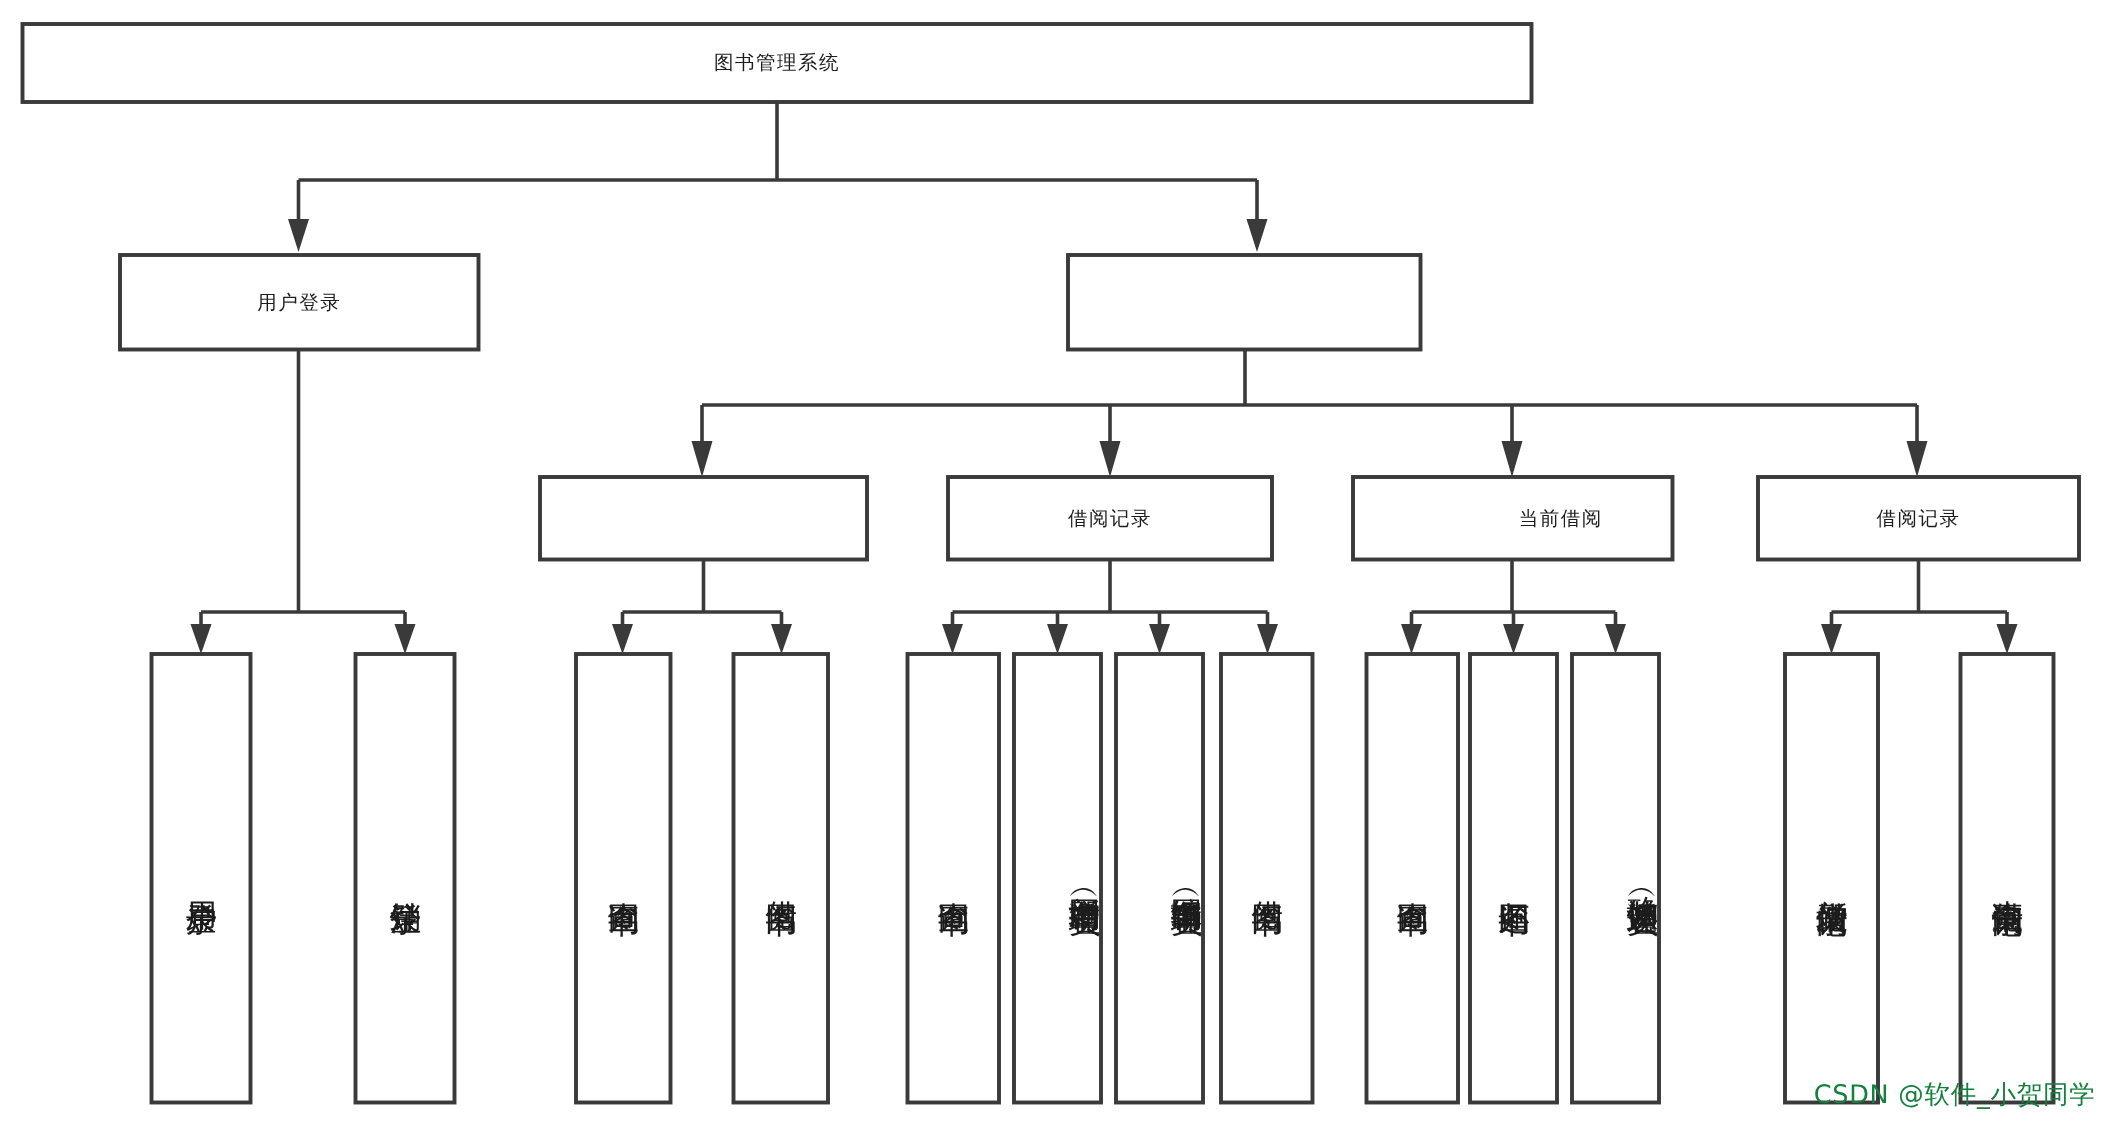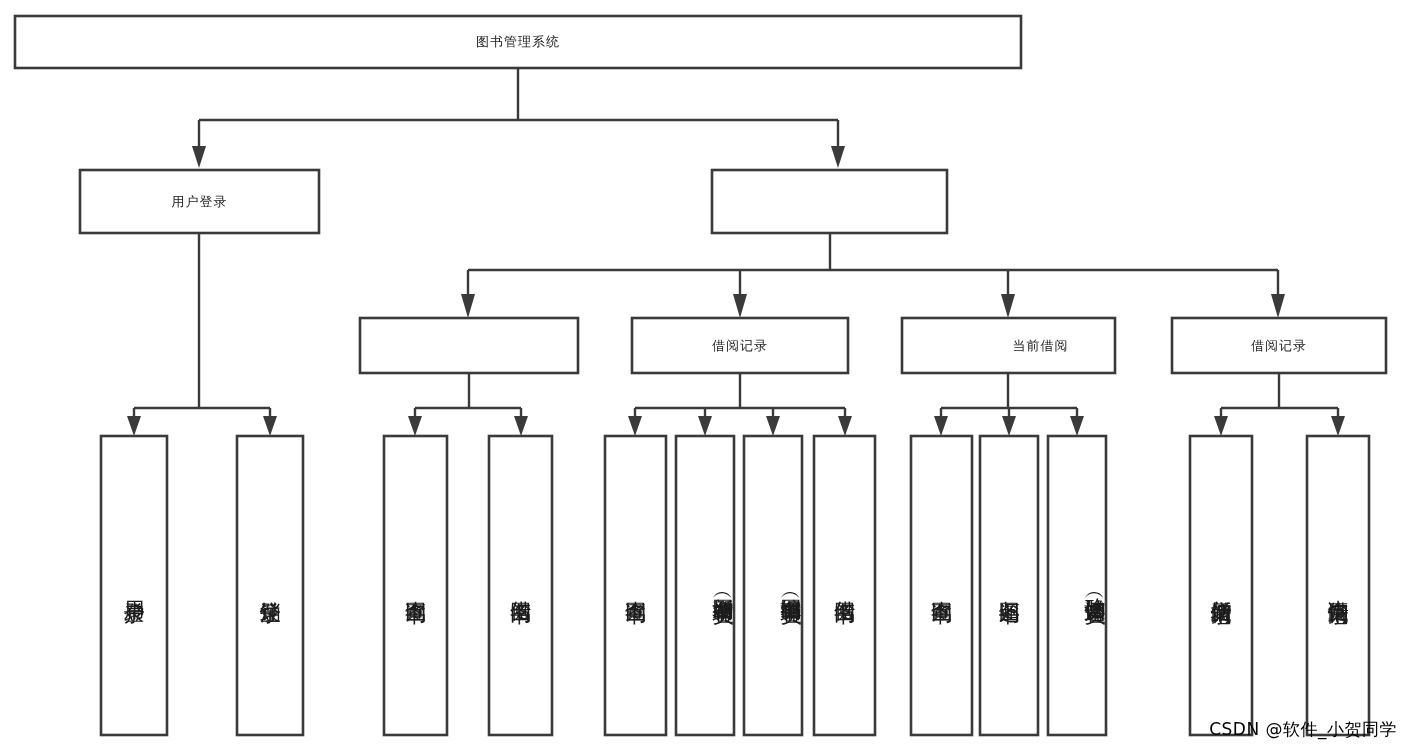--- a/index.html
+++ b/index.html
@@ -67,21 +67,21 @@
     font-family: Liberation Sans, sans-serif;
     white-space: nowrap;
     letter-spacing: 1px;
     pointer-events: none;
   }
   #watermark {
     position: absolute;
     right: 8px;
     bottom: 6px;
     font-size: 17px;
-    color: #000000;
+    color: #15803d;
     font-family: "DejaVu Sans", "Liberation Sans", sans-serif;
     letter-spacing: 0.5px;
     white-space: nowrap;
     pointer-events: none;
   }
 </style>
 </head>
 <body>
 
 <div id="diagram-root">

